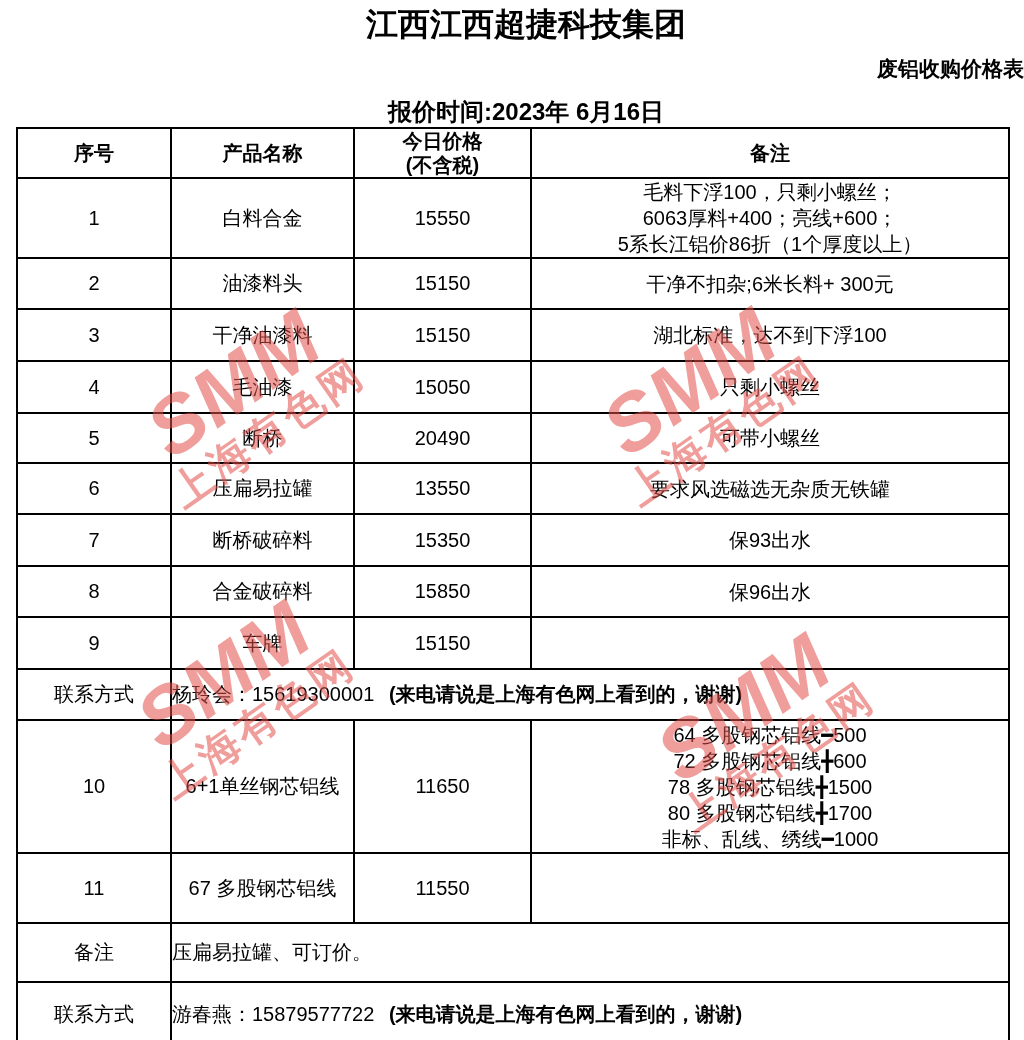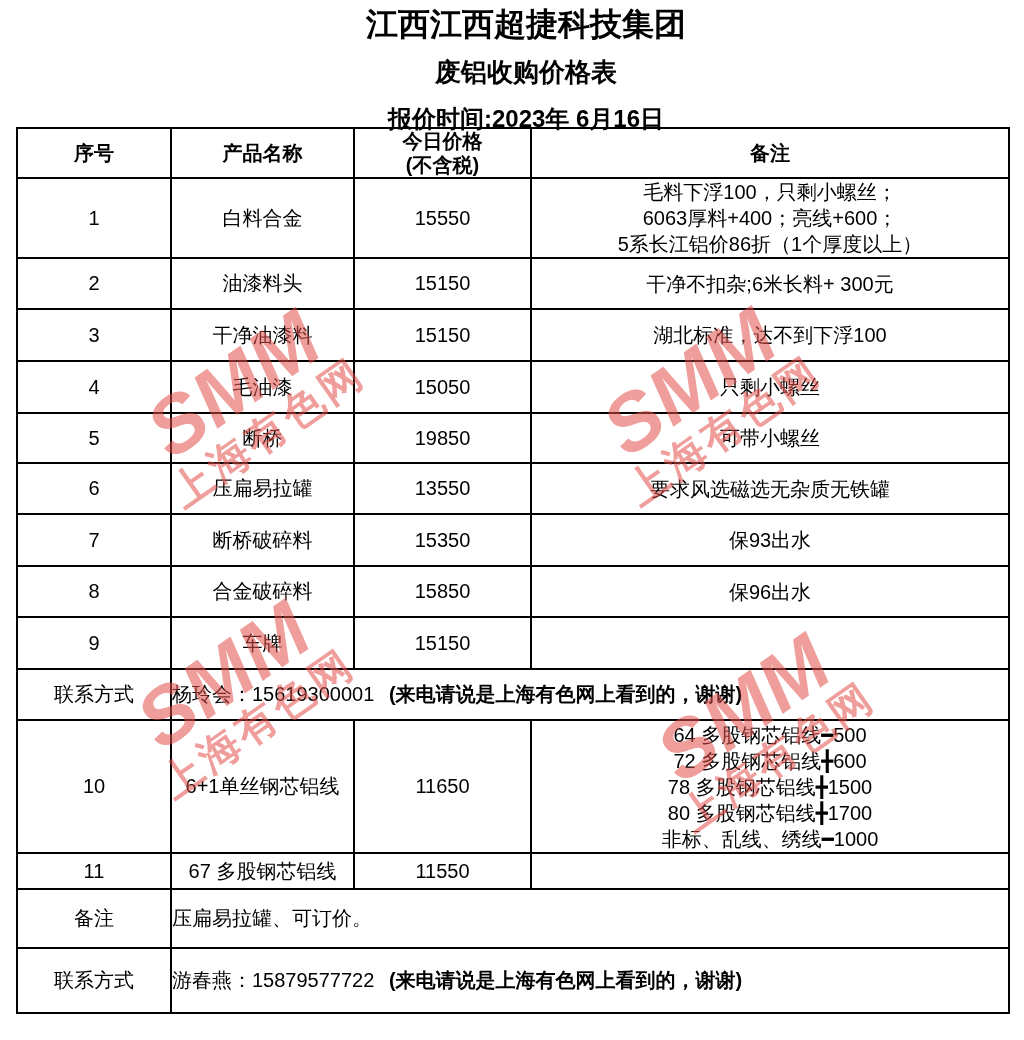--- a/index.html
+++ b/index.html
@@ -5,21 +5,21 @@
   * { margin:0; padding:0; box-sizing:border-box; }
   html,body { width:1024px; height:1040px; background:#ffffff; }
   body {
     font-family:"Liberation Sans","DejaVu Sans",sans-serif;
     color:#000;
     position:relative;
     overflow:hidden;
   }
   .doc-header { text-align:center; padding-top:6px; position:relative; z-index:2;margin-left:28px; }
   .doc-title { font-size:32px; font-weight:700; line-height:1.15; }
-  .doc-subtitle { font-size:26px; font-weight:700; margin-top:12px; }
+  .doc-subtitle { font-size:21px; font-weight:700; margin-top:12px;text-align:right; }
   .doc-date { font-size:24px; font-weight:700; margin-top:13px; }
 
   table.price-table {
     position:absolute;
     left:16px; top:127px;
     width:992px;
     border-collapse:collapse;
     table-layout:fixed;
     z-index:2;
     padding-left:28px;
@@ -118,21 +118,21 @@
     </tr>
     <tr style="height:52px">
       <td class="c-no">4</td>
       <td class="c-name">毛油漆</td>
       <td class="c-price">15050</td>
       <td class="c-remark">只剩小螺丝</td>
     </tr>
     <tr style="height:50px">
       <td class="c-no">5</td>
       <td class="c-name">断桥</td>
-      <td class="c-price">19850</td>
+      <td class="c-price">20490</td>
       <td class="c-remark">可带小螺丝</td>
     </tr>
     <tr style="height:51px">
       <td class="c-no">6</td>
       <td class="c-name">压扁易拉罐</td>
       <td class="c-price">13550</td>
       <td class="c-remark">要求风选磁选无杂质无铁罐</td>
     </tr>
     <tr style="height:52px">
       <td class="c-no">7</td>
@@ -163,21 +163,21 @@
       <td class="c-name">6+1单丝钢芯铝线</td>
       <td class="c-price">11650</td>
       <td class="c-remark">
         <div>64 多股钢芯铝线━500</div>
         <div>72 多股钢芯铝线╋600</div>
         <div>78 多股钢芯铝线╋1500</div>
         <div>80 多股钢芯铝线╋1700</div>
         <div>非标、乱线、绣线━1000</div>
       </td>
     </tr>
-    <tr style="height:36px">
+    <tr style="height:70px">
       <td class="c-no">11</td>
       <td class="c-name">67 多股钢芯铝线</td>
       <td class="c-price">11550</td>
       <td class="c-remark"></td>
     </tr>
     <tr style="height:59px">
       <td class="c-no">备注</td>
       <td class="c-merged" colspan="3">压扁易拉罐、可订价。</td>
     </tr>
     <tr style="height:65px">

